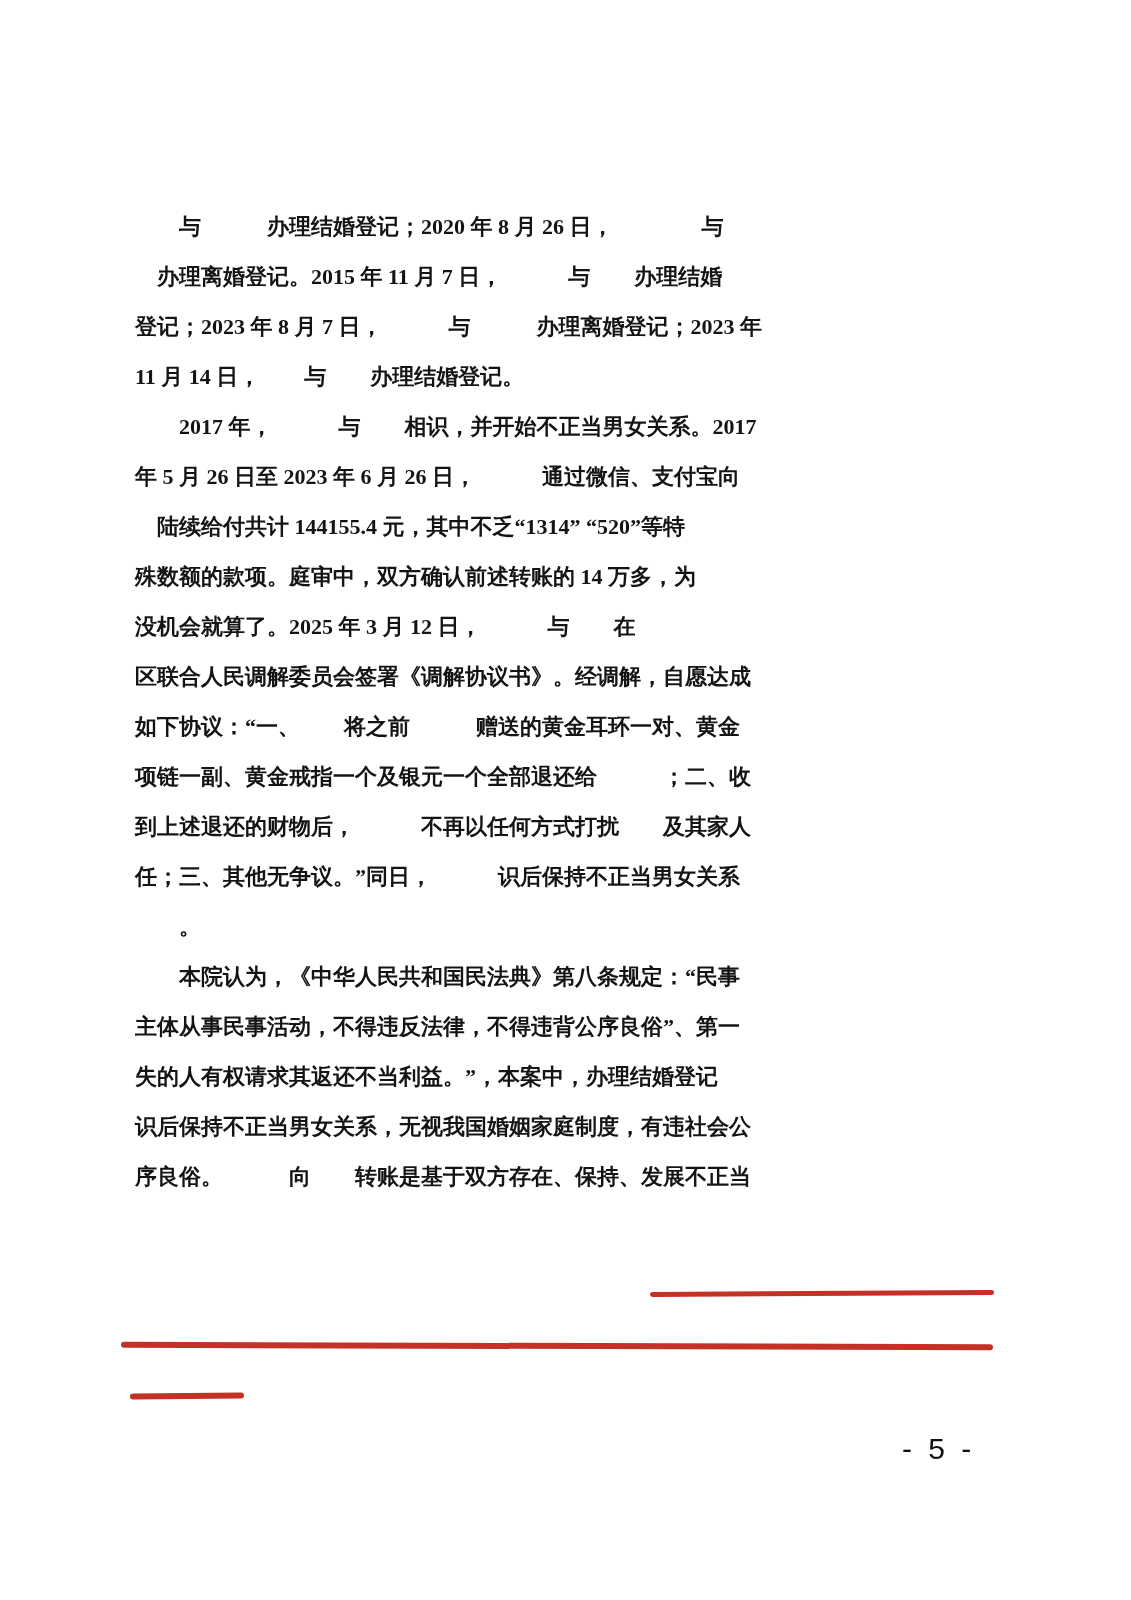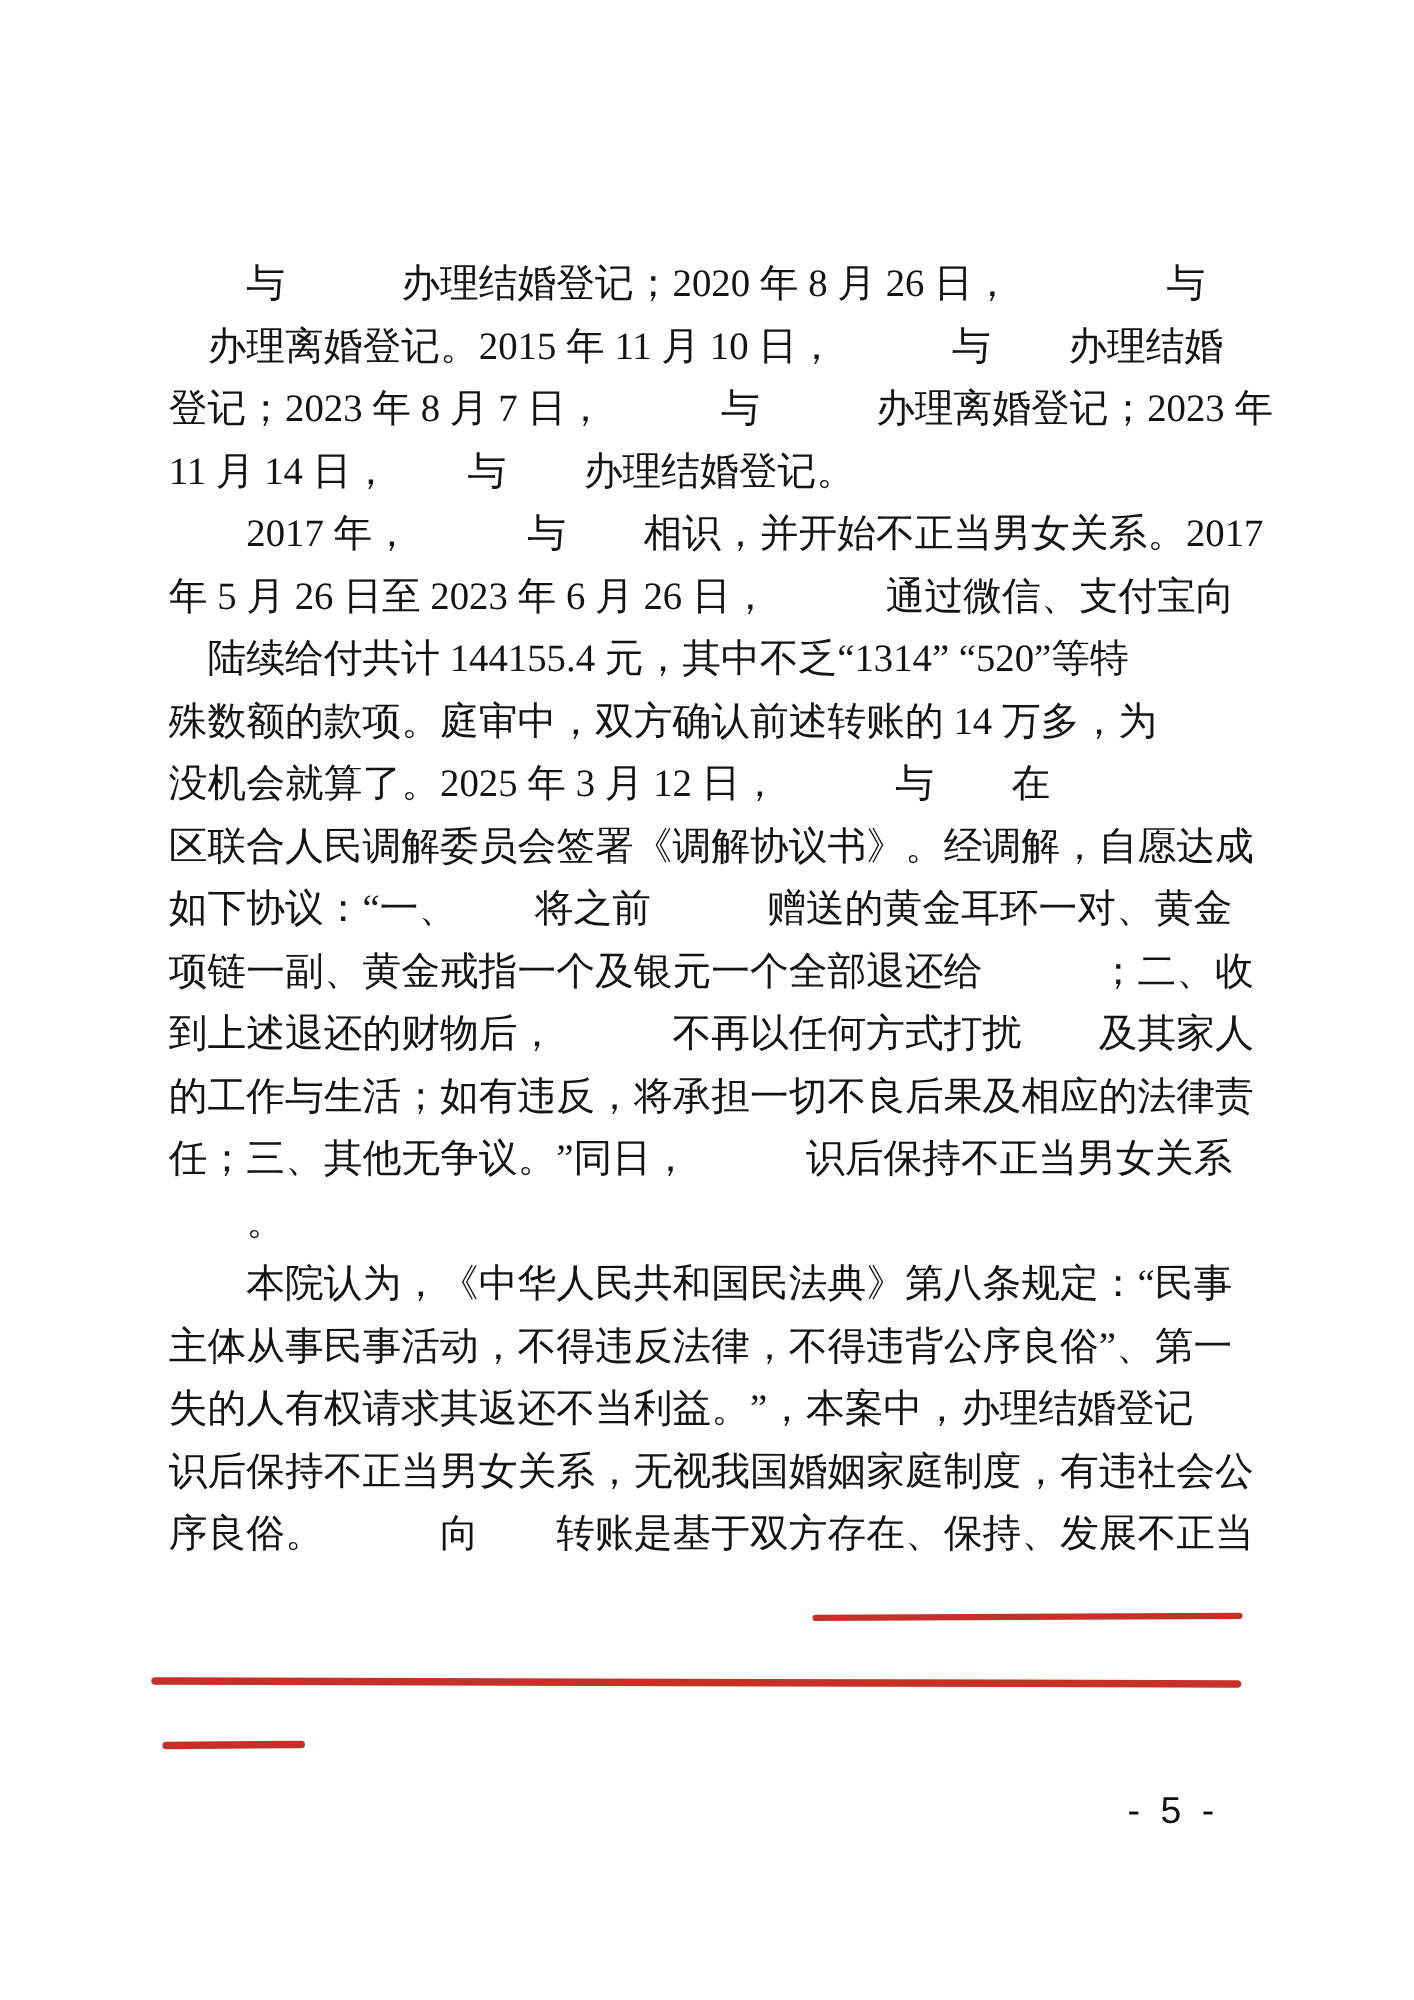--- a/index.html
+++ b/index.html
@@ -18,24 +18,24 @@
   }
   .doc {
     position: absolute;
     left: 135px;
     top: 202px;
     width: 880px;
   }
   .line {
     height: 50px;
     line-height: 50px;
-    font-size: 31px;
+    font-size: 22px;
     white-space: pre;
     letter-spacing: 0;
-    font-weight: 400;
+    font-weight: 700;
   }
   .redline {
     position: absolute;
     height: 5px;
     background: #c43127;
     border-radius: 3px;
   }
   .redline.u1 { left: 650px; top: 1291px; width: 344px; transform: rotate(-0.3deg); }
   .redline.u2 { left: 121px; top: 1343px; width: 872px; height: 6px; transform: rotate(0.15deg); }
   .redline.u3 { left: 130px; top: 1393px; width: 114px; height: 6px; transform: rotate(-0.4deg); }
@@ -51,33 +51,32 @@
   }
 </style>
 </head>
 <body>
 
 <div class="page">
 
   <div class="doc">
 
   <div class="line">　　与　　　办理结婚登记；2020 年 8 月 26 日，　　　　与</div>
-      <div class="line">　办理离婚登记。2015 年 11 月 10 日，　　　与　　办理结婚</div>
+      <div class="line">　办理离婚登记。2015 年 11 月 7 日，　　　与　　办理结婚</div>
       <div class="line">登记；2023 年 8 月 7 日，　　　与　　　办理离婚登记；2023 年</div>
       <div class="line">11 月 14 日，　　与　　办理结婚登记。</div>
       <div class="line">　　2017 年，　　　与　　相识，并开始不正当男女关系。2017</div>
       <div class="line">年 5 月 26 日至 2023 年 6 月 26 日，　　　通过微信、支付宝向</div>
       <div class="line">　陆续给付共计 144155.4 元，其中不乏“1314” “520”等特</div>
       <div class="line">殊数额的款项。庭审中，双方确认前述转账的 14 万多，为</div>
       <div class="line">没机会就算了。2025 年 3 月 12 日，　　　与　　在</div>
       <div class="line">区联合人民调解委员会签署《调解协议书》。经调解，自愿达成</div>
       <div class="line">如下协议：“一、　　将之前　　　赠送的黄金耳环一对、黄金</div>
       <div class="line">项链一副、黄金戒指一个及银元一个全部退还给　　　；二、收</div>
       <div class="line">到上述退还的财物后，　　　不再以任何方式打扰　　及其家人</div>
-      <div class="line">的工作与生活；如有违反，将承担一切不良后果及相应的法律责</div>
       <div class="line">任；三、其他无争议。”同日，　　　识后保持不正当男女关系</div>
       <div class="line">　　。</div>
       <div class="line">　　本院认为，《中华人民共和国民法典》第八条规定：“民事</div>
       <div class="line">主体从事民事活动，不得违反法律，不得违背公序良俗”、第一</div>
       <div class="line">失的人有权请求其返还不当利益。”，本案中，办理结婚登记</div>
       <div class="line">识后保持不正当男女关系，无视我国婚姻家庭制度，有违社会公</div>
       <div class="line">序良俗。　　　向　　转账是基于双方存在、保持、发展不正当</div>
     </div>
 
   <div class="redline u1" style="background: rgb(196, 49, 39);"></div>

